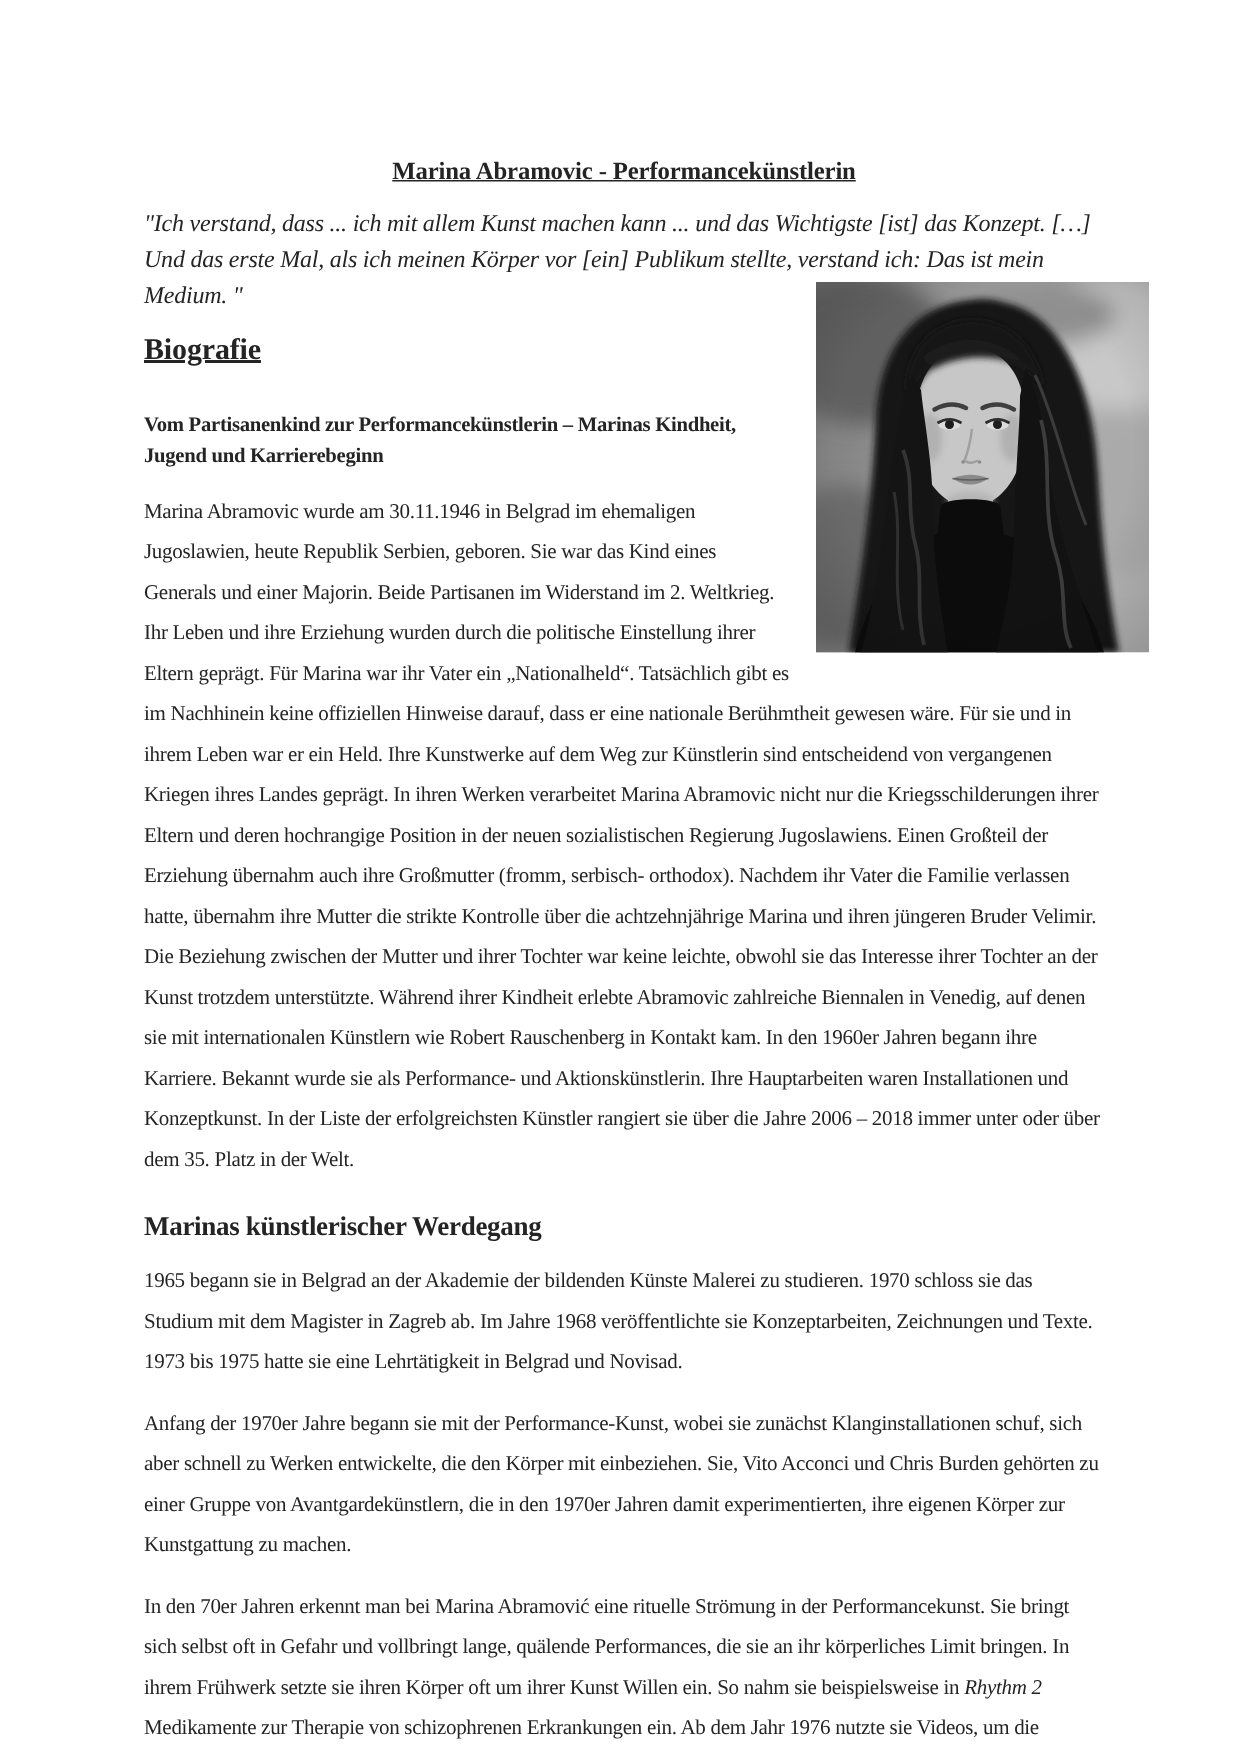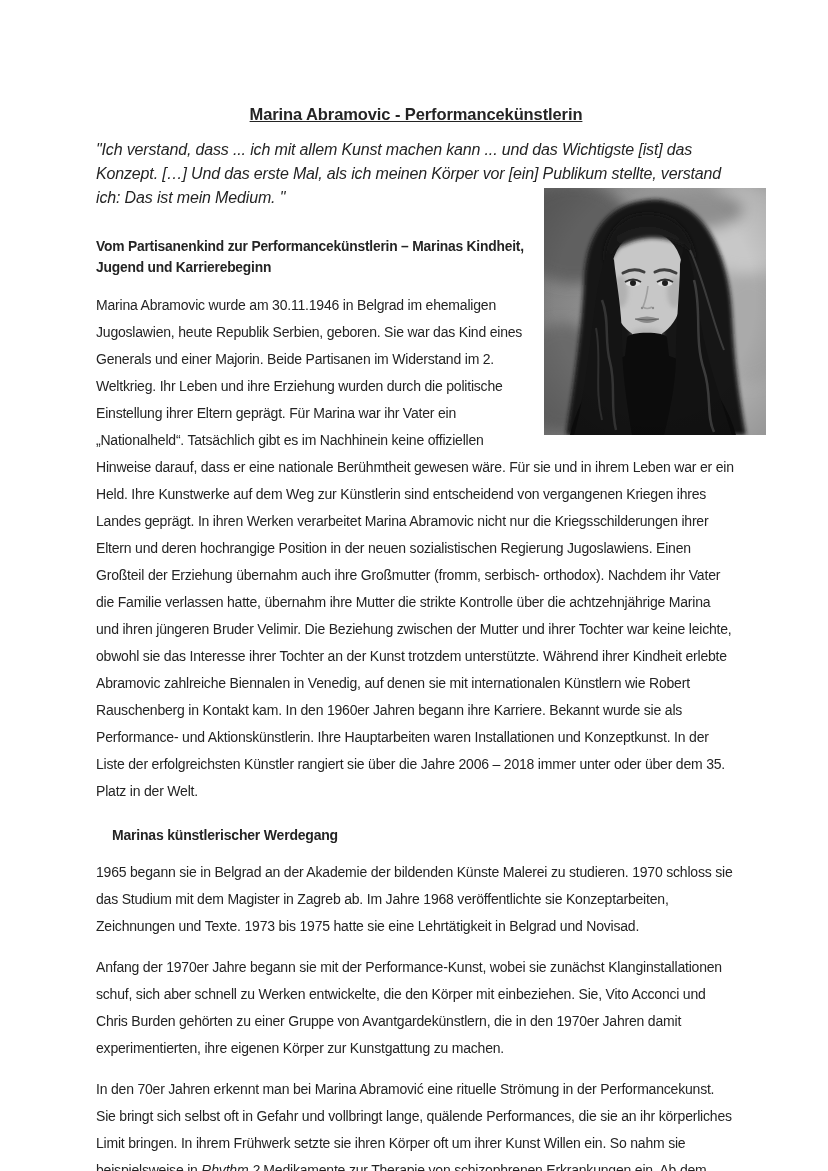--- a/index.html
+++ b/index.html
@@ -4,21 +4,21 @@
 <style>
   html, body { margin: 0; padding: 0; background: #ffffff; }
   .page {
     position: relative;
     width: 828px;
     height: 1171px;
     box-sizing: border-box;
     padding: 0 92px 0 96px;
     background: #ffffff;
     color: #242424;
-    font-family: Liberation Sans, sans-serif;
+    font-family: Liberation Serif, serif;
     overflow: hidden;
   }
   h1.doc-title {
     margin: 0;
     padding-top: 103px;
     font-size: 16.5px;
     line-height: 22px;
     font-weight: bold;
     text-align: center;
     text-decoration: underline;
@@ -47,22 +47,22 @@
     letter-spacing: -0.1px;
   }
   h3.sub {
     margin: 26px 0 0 0;
     font-size: 13.8px;
     line-height: 21px;
     font-weight: bold;
     letter-spacing: -0.2px;
   }
   h3.sub2 {
-    margin: 21px 0 0 16px;
-    font-size: 14px;
+    margin: 21px 0 0 0;
+    font-size: 18px;
     line-height: 19px;
     font-weight: bold;
     letter-spacing: -0.2px;
   }
   p.body {
     margin: 14px 0 0 0;
     font-size: 14px;
     line-height: 27px;
     letter-spacing: -0.2px;
   }
@@ -147,20 +147,21 @@
       <path d="M140 58 C 152 82 152 112 158 142 C 164 174 174 202 188 247 L 120 247 C 128 214 132 190 132 164 C 132 138 136 98 136 76 Z" fill="#121212"></path>
       <path d="M58 112 C 66 132 60 152 66 174 C 72 196 66 218 72 242" stroke="#3c3c3c" stroke-width="2.5" fill="none" opacity="0.8"></path>
       <path d="M150 92 C 158 122 150 152 160 182 C 168 206 162 228 170 244" stroke="#474747" stroke-width="2.5" fill="none" opacity="0.8"></path>
       <path d="M146 62 C 160 92 168 132 180 162" stroke="#555555" stroke-width="2" fill="none" opacity="0.6"></path>
       <path d="M52 140 C 58 170 50 200 58 232" stroke="#3a3a3a" stroke-width="2" fill="none" opacity="0.7"></path>
 
       <rect width="222" height="247" fill="url(#vig)"></rect>
     </svg>
   </div>
 
+  <h2 class="section">Biografie</h2>
 
   <h3 class="sub">Vom Partisanenkind zur Performancekünstlerin – Marinas Kindheit, Jugend und Karrierebeginn</h3>
 
   <p class="body">Marina Abramovic wurde am 30.11.1946 in Belgrad im ehemaligen Jugoslawien, heute Republik Serbien, geboren. Sie war das Kind eines Generals und einer Majorin. Beide Partisanen im Widerstand im 2. Weltkrieg. Ihr Leben und ihre Erziehung wurden durch die politische Einstellung ihrer Eltern geprägt. Für Marina war ihr Vater ein „Nationalheld“. Tatsächlich gibt es im Nachhinein keine offiziellen Hinweise darauf, dass er eine nationale Berühmtheit gewesen wäre. Für sie und in ihrem Leben war er ein Held. Ihre Kunstwerke auf dem Weg zur Künstlerin sind entscheidend von vergangenen Kriegen ihres Landes geprägt. In ihren Werken verarbeitet Marina Abramovic nicht nur die Kriegsschilderungen ihrer Eltern und deren hochrangige Position in der neuen sozialistischen Regierung Jugoslawiens. Einen Großteil der Erziehung übernahm auch ihre Großmutter (fromm, serbisch- orthodox). Nachdem ihr Vater die Familie verlassen hatte, übernahm ihre Mutter die strikte Kontrolle über die achtzehnjährige Marina und ihren jüngeren Bruder Velimir. Die Beziehung zwischen der Mutter und ihrer Tochter war keine leichte, obwohl sie das Interesse ihrer Tochter an der Kunst trotzdem unterstützte. Während ihrer Kindheit erlebte Abramovic zahlreiche Biennalen in Venedig, auf denen sie mit internationalen Künstlern wie Robert Rauschenberg in Kontakt kam. In den 1960er Jahren begann ihre Karriere. Bekannt wurde sie als Performance- und Aktionskünstlerin. Ihre Hauptarbeiten waren Installationen und Konzeptkunst. In der Liste der erfolgreichsten Künstler rangiert sie über die Jahre 2006 – 2018 immer unter oder über dem 35. Platz in der Welt.</p>
 
   <h3 class="sub2">Marinas künstlerischer Werdegang</h3>
 
   <p class="body">1965 begann sie in Belgrad an der Akademie der bildenden Künste Malerei zu studieren. 1970 schloss sie das Studium mit dem Magister in Zagreb ab. Im Jahre 1968 veröffentlichte sie Konzeptarbeiten, Zeichnungen und Texte. 1973 bis 1975 hatte sie eine Lehrtätigkeit in Belgrad und Novisad.</p>
 
   <p class="body">Anfang der 1970er Jahre begann sie mit der Performance-Kunst, wobei sie zunächst Klanginstallationen schuf, sich aber schnell zu Werken entwickelte, die den Körper mit einbeziehen. Sie, Vito Acconci und Chris Burden gehörten zu einer Gruppe von Avantgardekünstlern, die in den 1970er Jahren damit experimentierten, ihre eigenen Körper zur Kunstgattung zu machen.</p>

